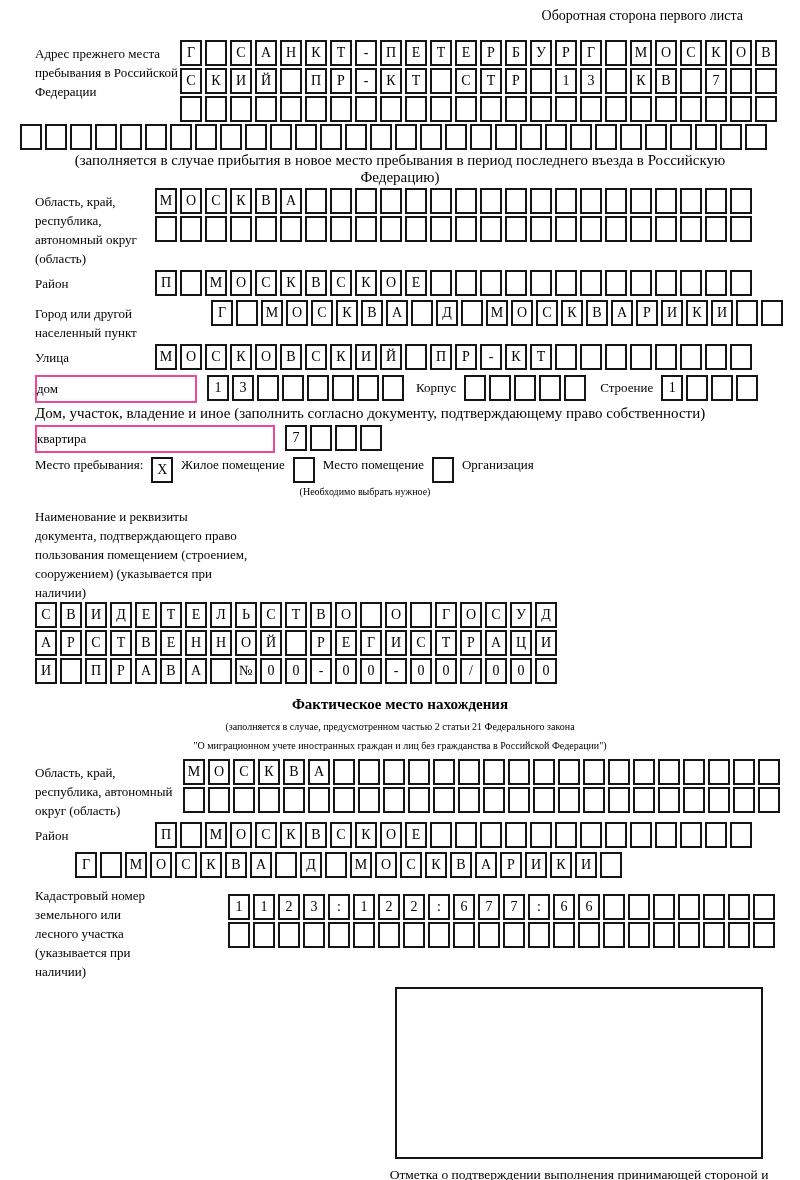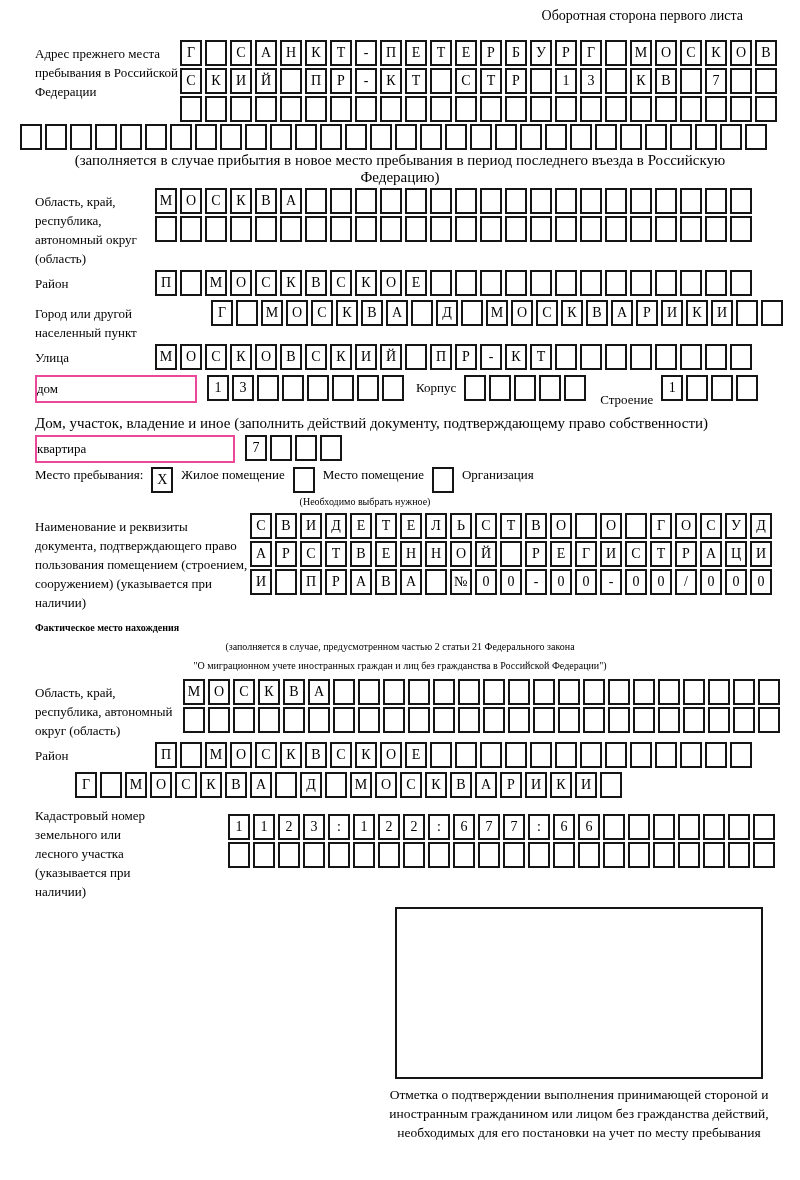--- a/index.html
+++ b/index.html
@@ -29,31 +29,31 @@
   .indent28{margin-left:28px;}
   .indent40{margin-left:40px;}
   .indent73{margin-left:73px;}
   .fullrow{margin-left:-15px;}
 
   .boxlabel{
     box-sizing:border-box;border:2px solid #ec4899;height:28px;
     line-height:24px;flex:none;
   }
   .dom-box{width:162px;margin-right:10px;}
-  .kv-box{width:200px;margin-right:10px;}
+  .kv-box{width:240px;margin-right:10px;}
   .inline-row{display:flex;align-items:flex-start;margin-top:3px;}
   .inline-lab{line-height:26px;flex:none;}
 
   .stay-row{display:flex;align-items:flex-start;margin-top:4px;}
   .stay-row .cell{margin:0 8px;}
   .stay-gap1{margin-left:20px;}
   .stay-gap2{margin-left:34px;}
   .stay-note{width:480px;margin-left:90px;text-align:center;font-size:10px;margin-top:3px;}
 
-  .fact-title{text-align:left;font-weight:bold;font-size:10px;margin:10px 0 4px 0;}
+  .fact-title{text-align:center;font-weight:bold;font-size:15px;margin:10px 0 4px 0;}
   .fact-note{text-align:center;font-size:10px;line-height:19px;}
 
   .cad-rows{margin-top:12px;}
 
   .mark-wrap{margin-left:360px;width:368px;margin-top:6px;}
   .mark-box{box-sizing:border-box;width:368px;height:172px;border:2px solid #151515;}
   .mark-note{text-align:center;font-size:13.5px;line-height:19px;margin-top:6px;width:392px;margin-left:-12px;}
 </style>
 </head>
 <body>
@@ -346,29 +346,29 @@
         <span class="cell"></span>
       </div>
     <div class="inline-lab" style="margin:0 8px 0 12px;">Корпус</div>
     <div class="cells">
         <span class="cell"></span>
         <span class="cell"></span>
         <span class="cell"></span>
         <span class="cell"></span>
         <span class="cell"></span>
       </div>
-    <div class="inline-lab" style="margin:12px 8px 0 14px;">Строение</div>
+    <div class="inline-lab" style="margin:0 8px 0 14px;">Строение</div>
     <div class="cells">
         <span class="cell">1</span>
         <span class="cell"></span>
         <span class="cell"></span>
         <span class="cell"></span>
       </div>
   </div>
-  <div class="note" style="text-align:left;">Дом, участок, владение и иное (заполнить действий документу, подтверждающему право собственности)</div>
+  <div class="note" style="text-align:left;">Дом, участок, владение и иное (заполнить согласно документу, подтверждающему право собственности)</div>
 
   <div class="inline-row">
     <div class="boxlabel kv-box">квартира</div>
     <div class="cells">
         <span class="cell">7</span>
         <span class="cell"></span>
         <span class="cell"></span>
         <span class="cell"></span>
       </div>
   </div>
@@ -377,21 +377,21 @@
     <span>Место пребывания:</span>
     <span class="cell">X</span>
     <span>Жилое помещение</span>
     <span class="cell stay-gap1"></span>
     <span>Место помещение</span>
     <span class="cell stay-gap2"></span>
     <span>Организация</span>
   </div>
   <div class="stay-note">(Необходимо выбрать нужное)</div>
 
-  <div class="grp" style="margin-top:6px;">
+  <div class="grp" style="margin-top:6px;flex-direction:column;">
     <div class="lbl w215">Наименование и реквизиты документа, подтверждающего право пользования помещением (строением, сооружением) (указывается при наличии)</div>
     <div class="rows">
       <div class="cells">
           <span class="cell">С</span>
           <span class="cell">В</span>
           <span class="cell">И</span>
           <span class="cell">Д</span>
           <span class="cell">Е</span>
           <span class="cell">Т</span>
           <span class="cell">Е</span>

